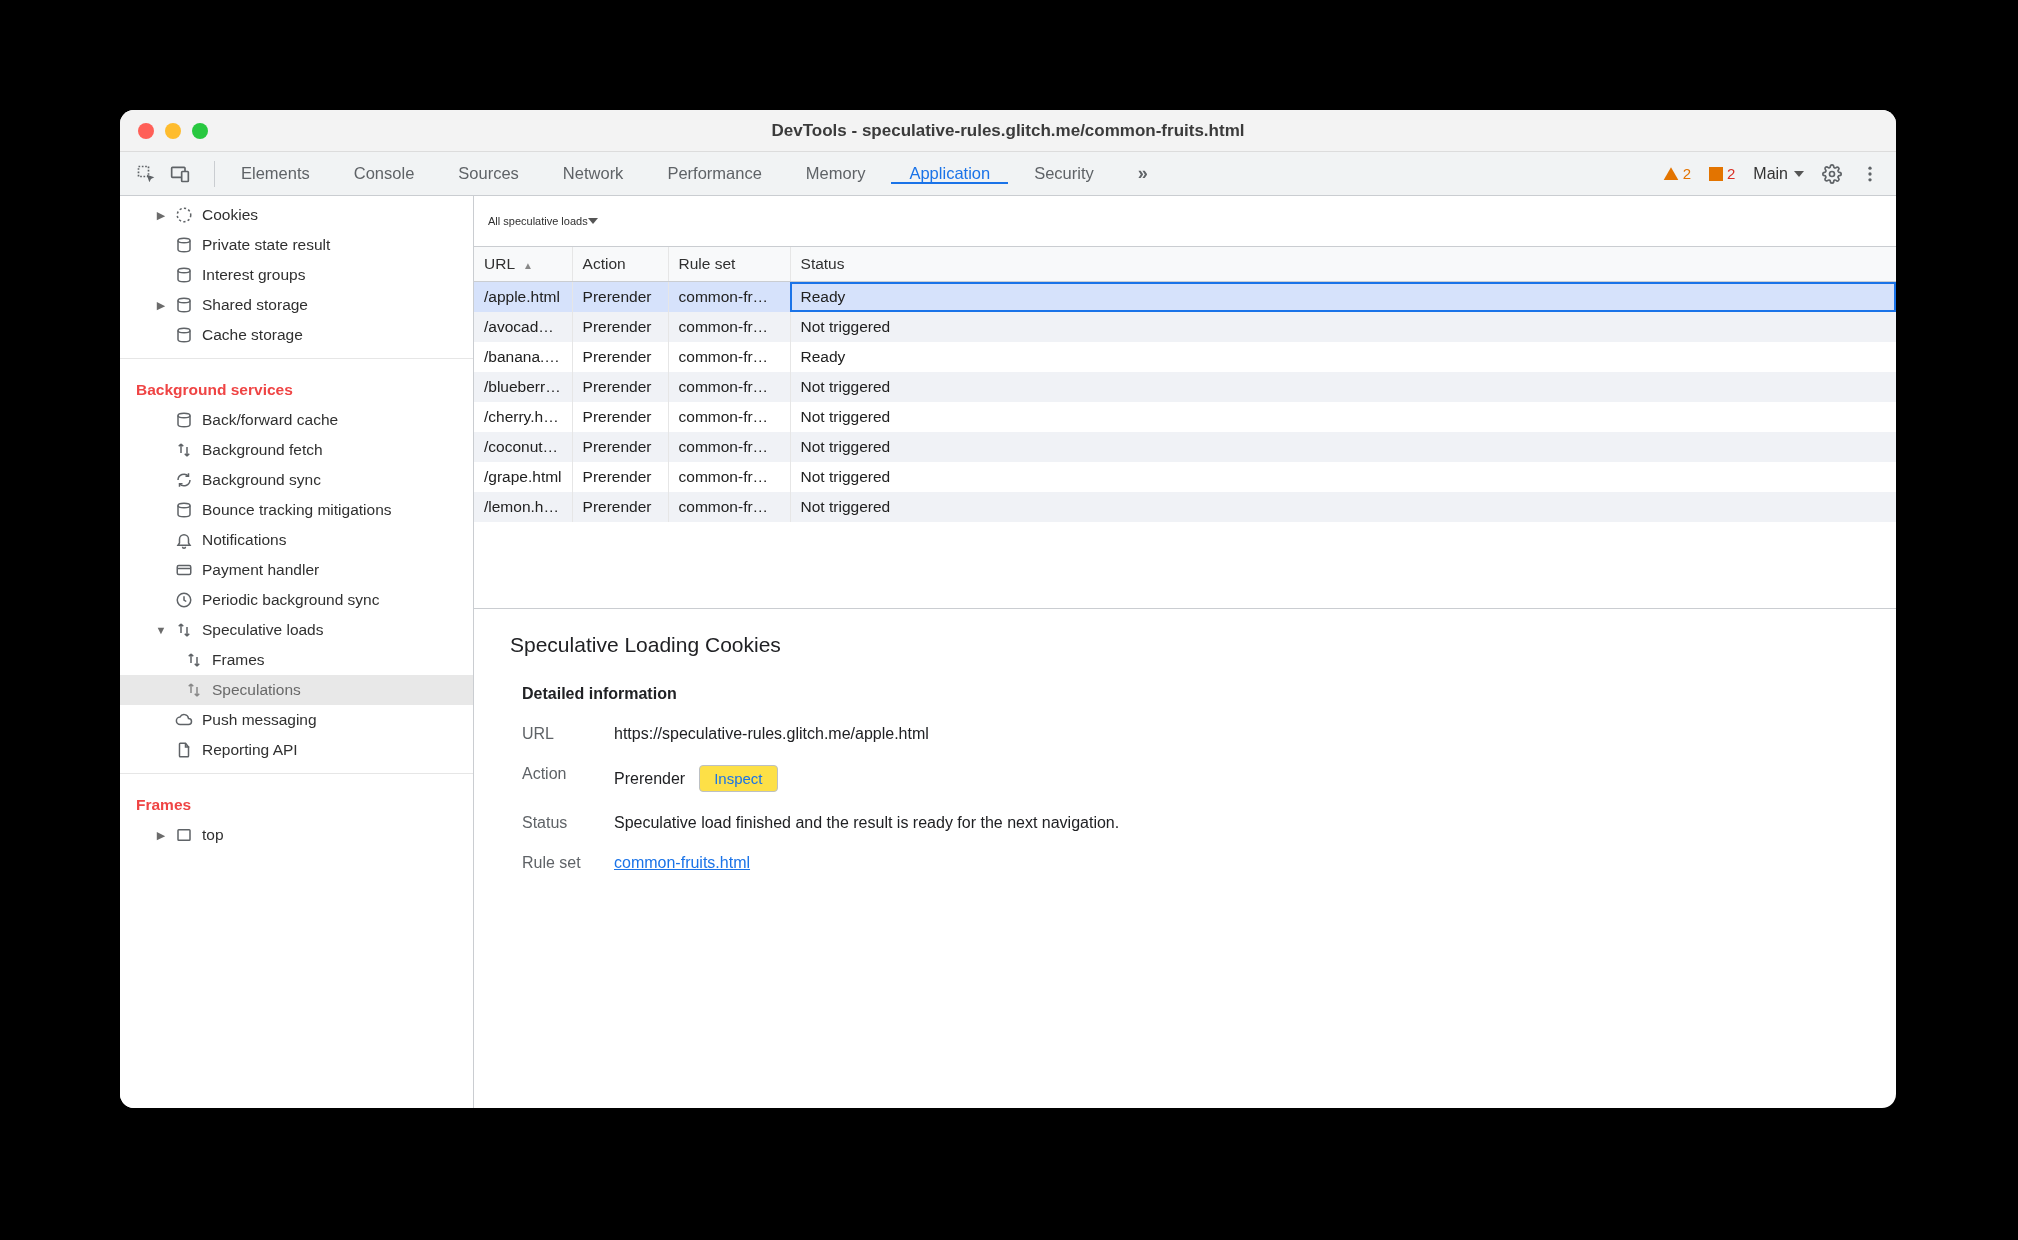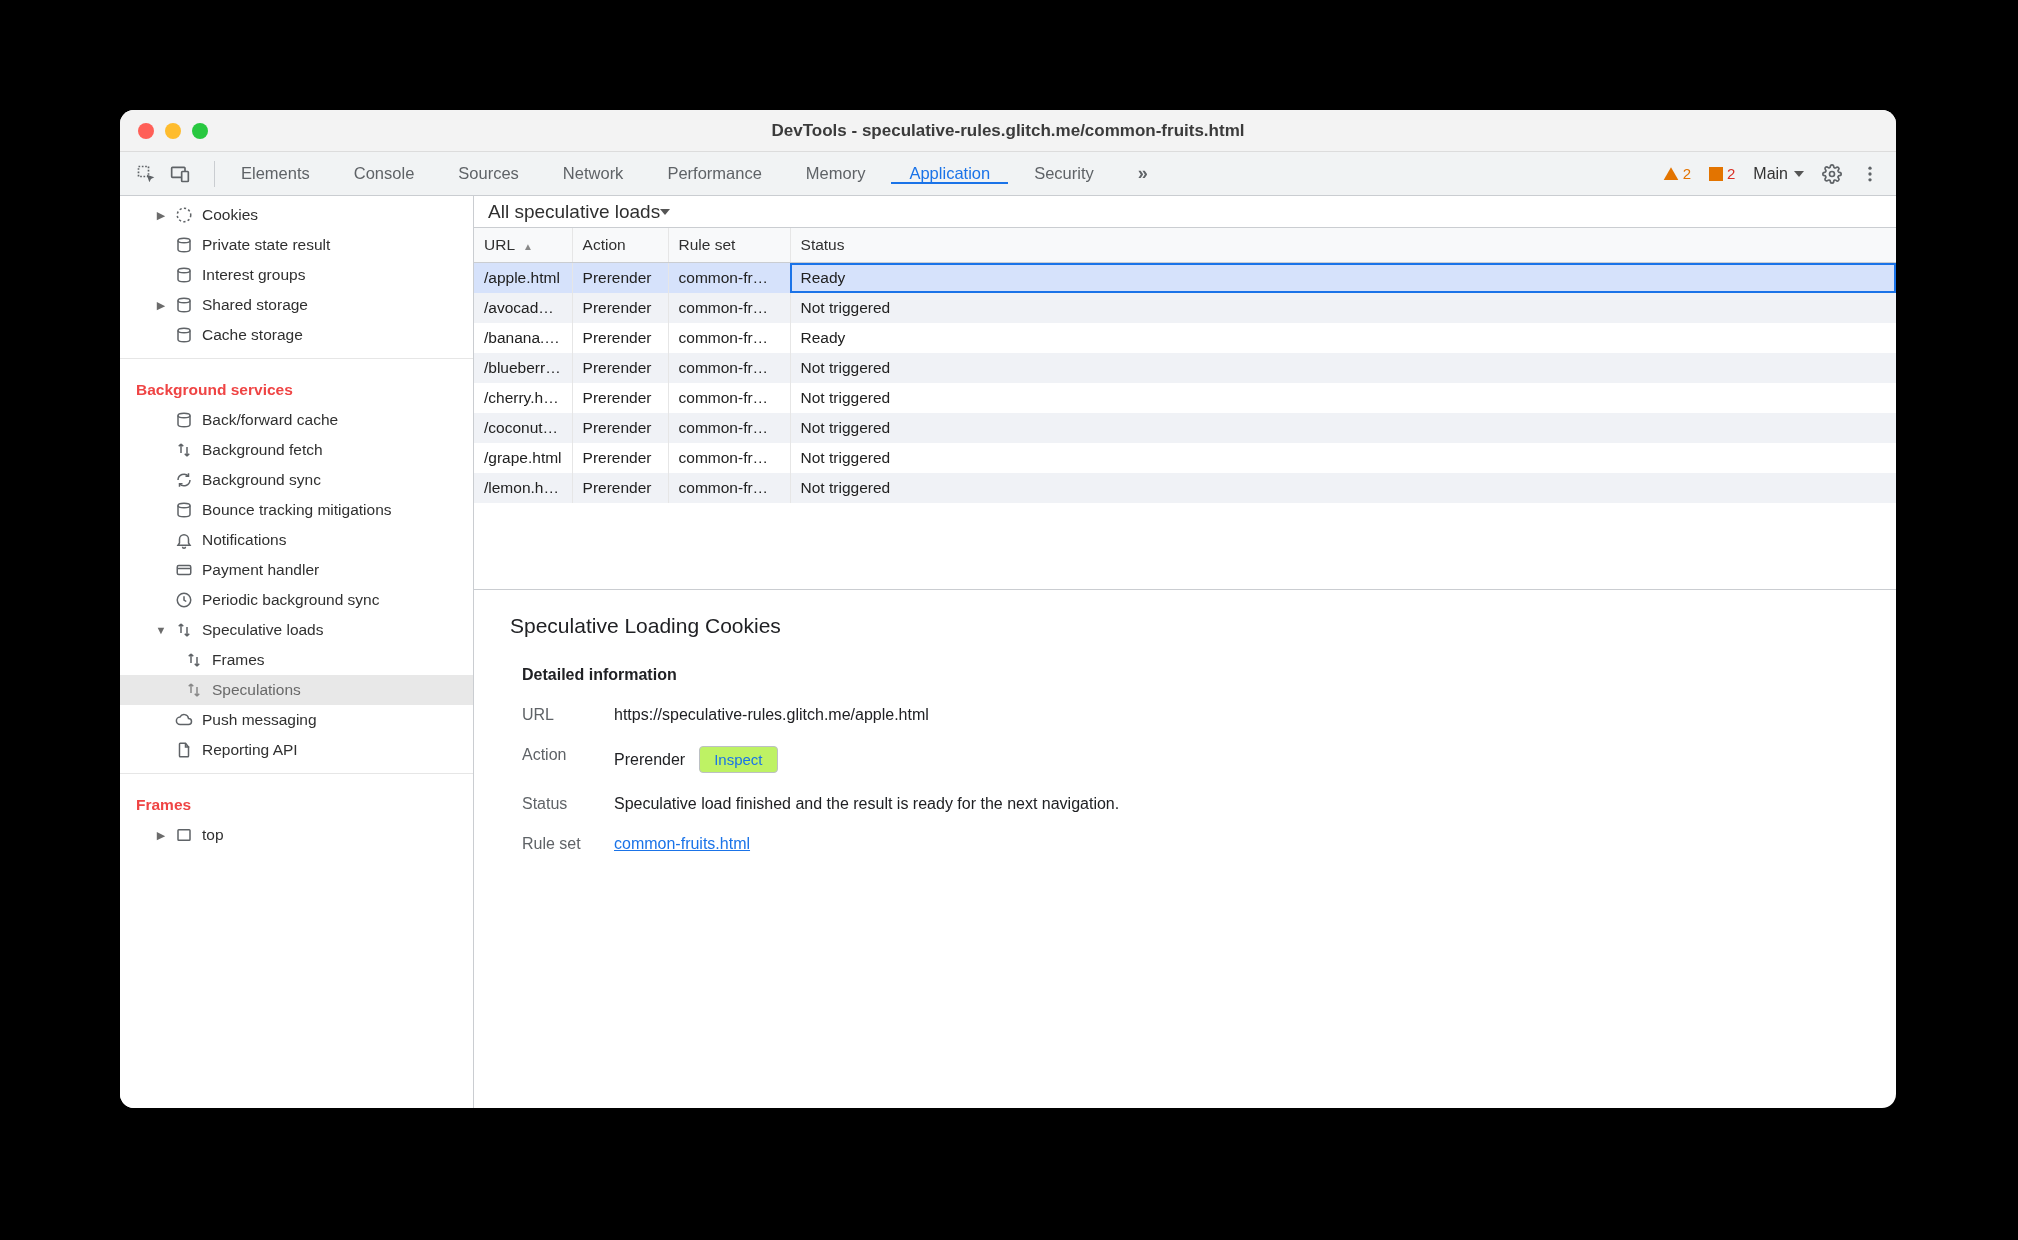--- a/index.html
+++ b/index.html
@@ -97,22 +97,22 @@
   .tree-item.selected { background:#e8e8e8; color:#696969;}
   .group-head {
     font-weight:600; font-size:15.5px; color:#ef4444; padding:14px 16px 6px;
   }
   .hr { height:1px; background:#e6e6e6; margin:8px 0;}
   .icon { width:20px; height:20px; display:inline-flex; align-items:center; justify-content:center; flex-shrink:0;}
   svg { display:block; }
 
   .panel { flex:1; display:flex; flex-direction:column; overflow:hidden;}
   .panel-filter {
-    height:32px; border-bottom:1px solid #cacdd1; display:flex; align-items:center;
-    padding: 0 14px; font-size:19px; color:#303030; 
+    height:51px; border-bottom:1px solid #cacdd1; display:flex; align-items:center;
+    padding: 0 14px; font-size:11px; color:#303030; 
   }
   .table-wrap { height: 362px; overflow:hidden; border-bottom:1px solid #cacdd1; position:relative;}
   table { width:100%; border-collapse:collapse; font-size:15.5px;}
   thead th {
     text-align:left; font-weight:400; color:#303030; padding:8px 10px;
     border-bottom:1px solid #cacdd1; border-right:1px solid #e6e6e6;
     background:#f8f9fa; position:sticky; top:0;
     white-space:nowrap;
   }
   thead th:last-child{border-right:none;}
@@ -135,21 +135,21 @@
     flex:1; overflow:auto; padding: 24px 36px;
   }
   .details h2 {
     font-size:21px; font-weight:400; margin:0 0 28px; color:#202124;
   }
   .details h3 { font-size:16px; font-weight:600; margin:0 0 22px; color:#202124; padding-left:12px;}
   .kv { display:flex; gap:24px; margin-bottom:22px; font-size:16px; padding-left:12px;}
   .kv .k { width:68px; color:#5f6367; flex-shrink:0; text-align:left;}
   .kv .v { color:#202124; display:flex; align-items:center; gap:14px;}
   .inspect-btn {
-    border:1px solid #bcc0c4; background:#bef264; color:#1a73e8; padding:4px 14px;
+    border:1px solid #bcc0c4; background:#fde047; color:#1a73e8; padding:4px 14px;
     border-radius:4px; font-size:15px;
   }
   .link { color:#1a73e8; text-decoration:underline; }
 
   .dots-vert svg, .gear svg { width:20px; height:20px; }
   .chev-more { font-weight:600; color:#5f6367; font-size:18px; letter-spacing:-2px;}
 </style>
 </head>
 <body>
 

